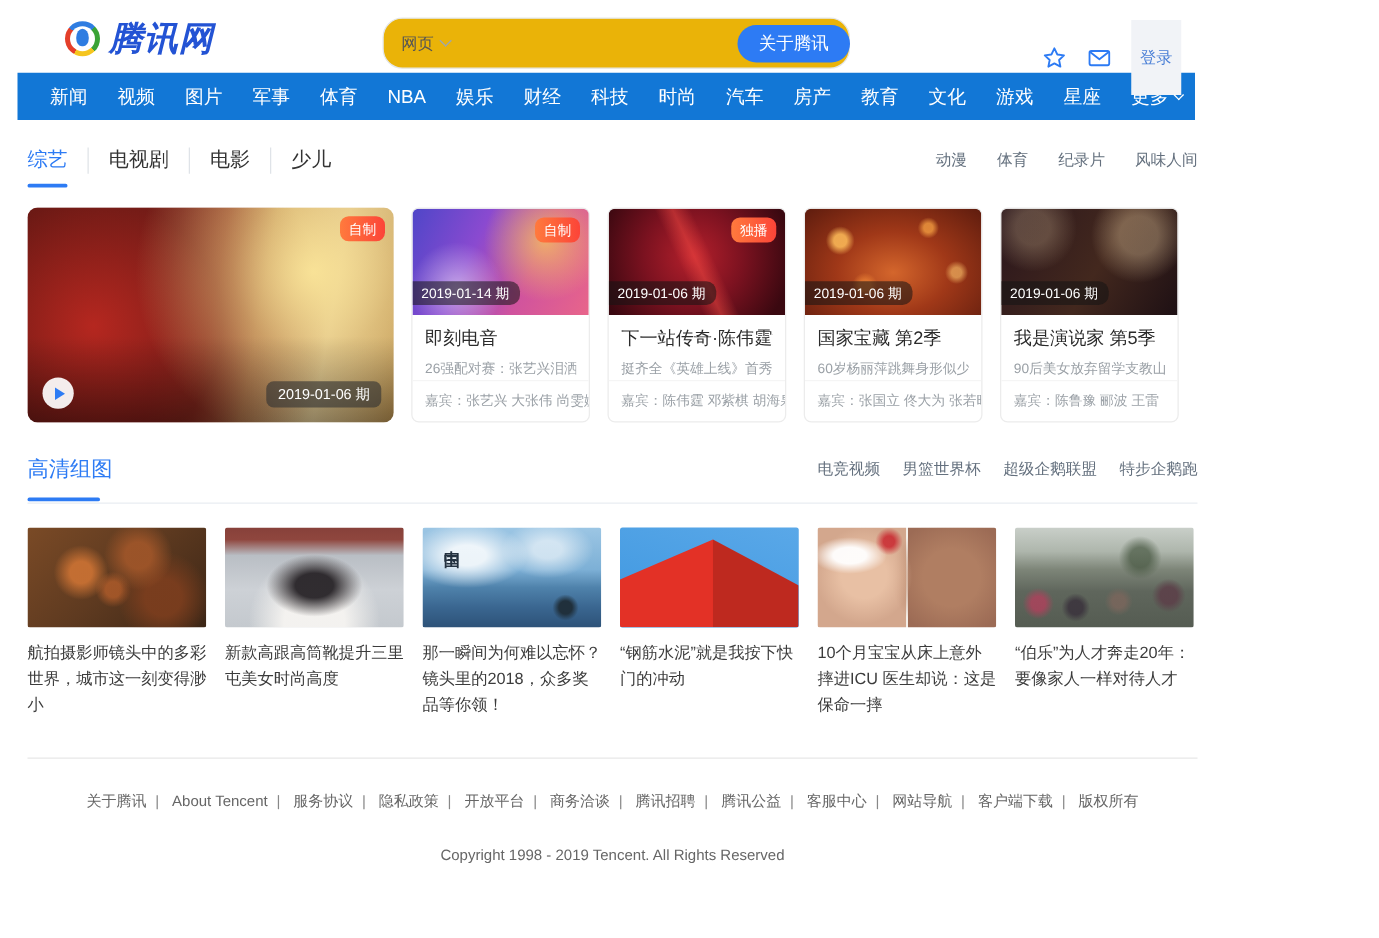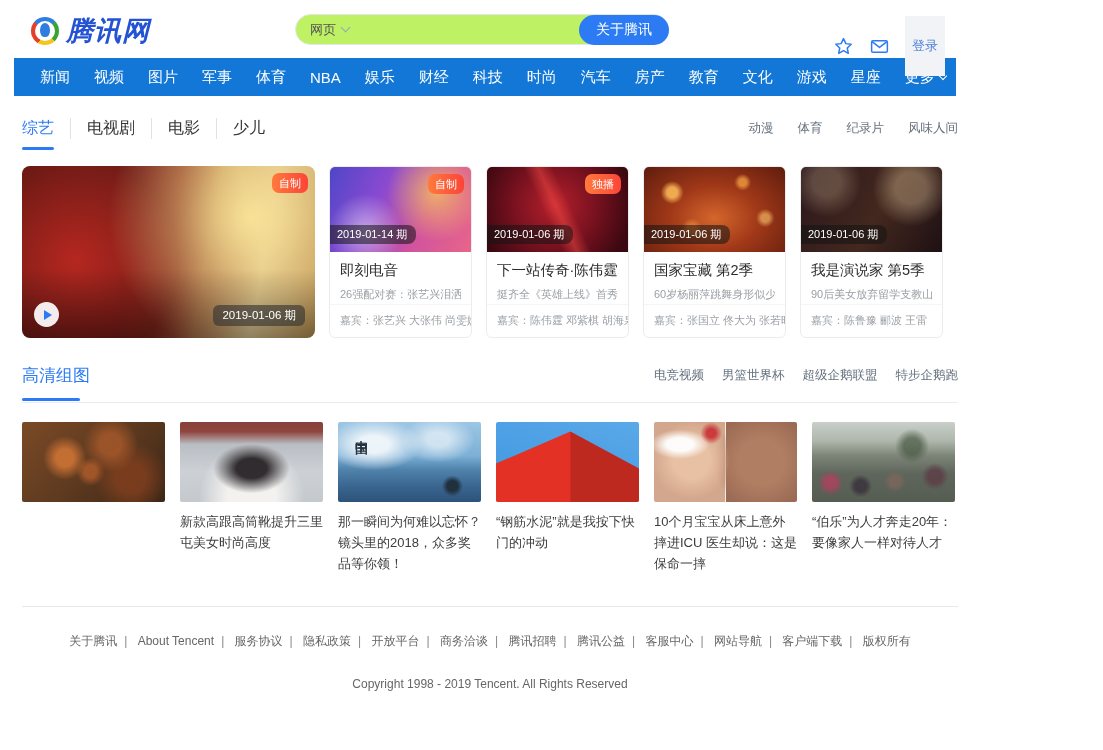--- a/index.html
+++ b/index.html
@@ -1,30 +1,30 @@
 <!DOCTYPE html>
 <html><head>
 <meta charset="utf-8">
 <style>
   * { box-sizing: border-box; margin: 0; padding: 0; }
   html,body { width:1103px; height:750px; background:#fff; font-family:"Liberation Sans","DejaVu Sans",sans-serif; }
   a { text-decoration:none; cursor:pointer; }
 
   
   .topbar { position:relative; height:58px; background:#fff; }
-  .logo { position:absolute; left:31px; top:13px; display:flex; align-items:center; gap:7px; cursor:pointer; }
+  .logo { position:absolute; left:52px; top:13px; display:flex; align-items:center; gap:7px; cursor:pointer; }
   .logo-icon { position:relative; width:28px; height:28px; border-radius:50%;
     background:conic-gradient(from -50deg,#2f7de1 0 95deg,#3aa335 95deg 185deg,#f5c51f 185deg 260deg,#e43f2a 260deg 360deg); }
   .logo-icon::before { content:""; position:absolute; inset:4px; background:#fff; border-radius:50%; }
   .logo-icon::after { content:""; position:absolute; left:9px; top:6px; width:10px; height:14px;
     background:#2f7de1; border-radius:50% 50% 45% 45%; }
   .logo-text { font-size:27px; font-weight:bold; font-style:italic; color:#2353d4; letter-spacing:1px; }
 
-  .searchbar { position:absolute; left:295px; top:14px; width:374px; height:31px;
-    border:1px solid #e4e7ea; background:#bef264; border-radius:16px; display:flex; align-items:center; }
+  .searchbar { position:absolute; left:306px; top:14px; width:374px; height:41px;
+    border:1px solid #e4e7ea; background:#eab308; border-radius:16px; display:flex; align-items:center; }
   .scope { display:flex; align-items:center; gap:6px; margin-left:14px; font-size:13px; color:#555; cursor:pointer; white-space:nowrap; }
   .chev { width:7px; height:7px; border-right:1.5px solid #9aa6b5; border-bottom:1.5px solid #9aa6b5;
     transform:rotate(45deg); margin-top:-4px; }
   .search-input { flex:1; height:100%; border:none; outline:none; background:transparent; font-size:13px; padding:0 8px; }
   .search-btn { width:90px; height:30px; margin-right:-1px; border:none; border-radius:16px;
     background:#2d7bf4; color:#fff; font-size:14px; cursor:pointer; }
 
   .header-right { position:absolute; right:158px; top:16px; display:flex; align-items:center; gap:15px; }
   .hr-icon { width:21px; height:21px; display:block; cursor:pointer; }
   .login { font-size:13px; color:#4a7fd6; background:#f1f3f7; padding:21px 7px; cursor:pointer; }
@@ -297,20 +297,21 @@
       <a>电竞视频</a>
       <a>男篮世界杯</a>
       <a>超级企鹅联盟</a>
       <a>特步企鹅跑</a>
     </div>
   </div>
 
   <div class="gallery-grid">
     <figure class="g-item">
       <div class="g-thumb thumb-g1"></div>
+      <figcaption class="g-caption">航拍摄影师镜头中的多彩世界，城市这一刻变得渺小</figcaption>
     </figure>
     <figure class="g-item">
       <div class="g-thumb thumb-g2"></div>
       <figcaption class="g-caption">新款高跟高筒靴提升三里屯美女时尚高度</figcaption>
     </figure>
     <figure class="g-item">
       <div class="g-thumb thumb-g3">
         <span class="g3-overlay">中国</span>
       </div>
       <figcaption class="g-caption">那一瞬间为何难以忘怀？镜头里的2018，众多奖品等你领！</figcaption>

